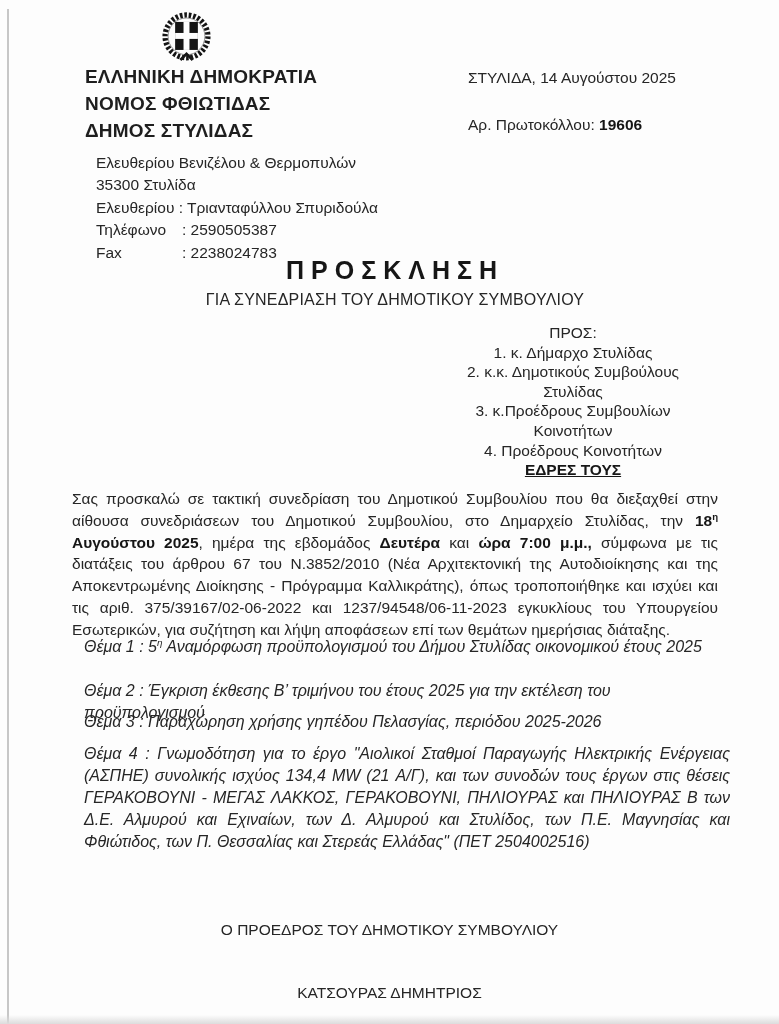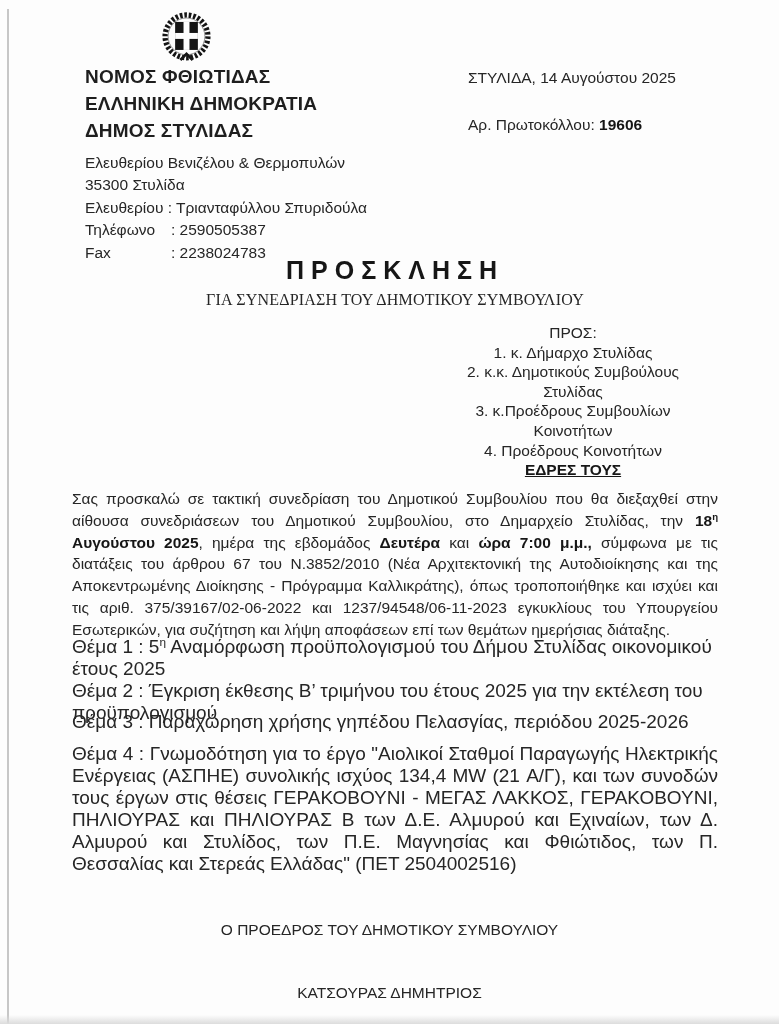--- a/index.html
+++ b/index.html
@@ -21,34 +21,34 @@
     background:linear-gradient(to bottom, rgba(255,255,255,0), #dcdcdc);
   }
   .abs{position:absolute;}
   
   .emblem{left:160px;top:11px;width:53px;height:56px;}
   .authority{left:85px;top:63px;font-size:19px;font-weight:bold;line-height:27px;color:#1e1e1e;letter-spacing:.2px;}
   .place-date{left:468px;top:69px;font-size:15.5px;}
   .protocol{left:468px;top:116px;font-size:15.5px;}
   .protocol .num{font-weight:bold;color:#141414;}
   
-  .contact{left:85px;top:152px;font-size:15.5px;line-height:22.4px;}
+  .contact{left:96px;top:152px;font-size:15.5px;line-height:22.4px;}
   .contact .lbl{display:inline-block;width:86px;}
   
   .title-wrap{left:72px;top:256px;width:646px;text-align:center;}
   .title-main{font-size:25px;font-weight:bold;letter-spacing:7px;color:#161616;margin:0;}
-  .title-sub{font-size:16px;margin:6px 0 0 0;letter-spacing:.2px;font-family:Liberation Serif, serif;}
+  .title-sub{font-size:16px;margin:6px 0 0 0;letter-spacing:.2px;}
   
   .recipients{left:433px;top:323px;width:280px;text-align:center;font-size:15.5px;line-height:19.6px;}
   .recipients .foot{font-weight:bold;text-decoration:underline;color:#171717;}
   
   .invite{left:72px;top:488px;width:646px;font-size:15.5px;line-height:21.8px;text-align:justify;margin:0;}
   .b{font-weight:bold;color:#161616;}
   sup.sp{font-size:.62em;line-height:0;}
-  .topic{left:72px;width:646px;font-size:19px;line-height:22px;margin:0;}
+  .topic{left:84px;width:646px;font-size:16px;line-height:22px;margin:0;font-style:italic;}
   .t1{top:636px;}
   .t2{top:680px;}
   .t3{top:711px;}
   .t4{top:743px;text-align:justify;}
   
   .sig-role{left:0;top:921px;width:779px;text-align:center;font-size:15.5px;}
   .sig-name{left:0;top:984px;width:779px;text-align:center;font-size:15.5px;}
 </style>
 </head>
 <body>
@@ -60,22 +60,22 @@
   <svg class="abs emblem" viewBox="0 0 60 64" aria-hidden="true">
     <circle cx="30" cy="29" r="24.5" fill="none" stroke="#151515" stroke-width="6" stroke-dasharray="3 2.1"></circle>
     <circle cx="30" cy="29" r="21" fill="none" stroke="#151515" stroke-width="1" opacity="0.5"></circle>
     <path d="M23 56 L30 49 L37 56" fill="none" stroke="#151515" stroke-width="3"></path>
     <rect x="17" y="12.5" width="26" height="32" fill="#151515"></rect>
     <rect x="26.6" y="12.5" width="6.8" height="32" fill="#fdfdfd"></rect>
     <rect x="17" y="25.1" width="26" height="6.8" fill="#fdfdfd"></rect>
   </svg>
 
   <div class="abs authority">
+    <div>ΕΛΛΗΝΙΚΗ ΔΗΜΟΚΡΑΤΙΑ</div>
     <div>ΝΟΜΟΣ ΦΘΙΩΤΙΔΑΣ</div>
-    <div>ΕΛΛΗΝΙΚΗ ΔΗΜΟΚΡΑΤΙΑ</div>
     <div>ΔΗΜΟΣ ΣΤΥΛΙΔΑΣ</div>
   </div>
 
   <div class="abs place-date">ΣΤΥΛΙΔΑ, 14 Αυγούστου 2025</div>
   <div class="abs protocol"><span>Αρ. Πρωτοκόλλου: </span><span class="num">19606</span></div>
 
   <div class="abs contact">
     <div>Ελευθερίου Βενιζέλου &amp; Θερμοπυλών</div>
     <div>35300 Στυλίδα</div>
     <div><span>Ελευθερίου</span> <span>: Τριανταφύλλου Σπυριδούλα</span></div>

